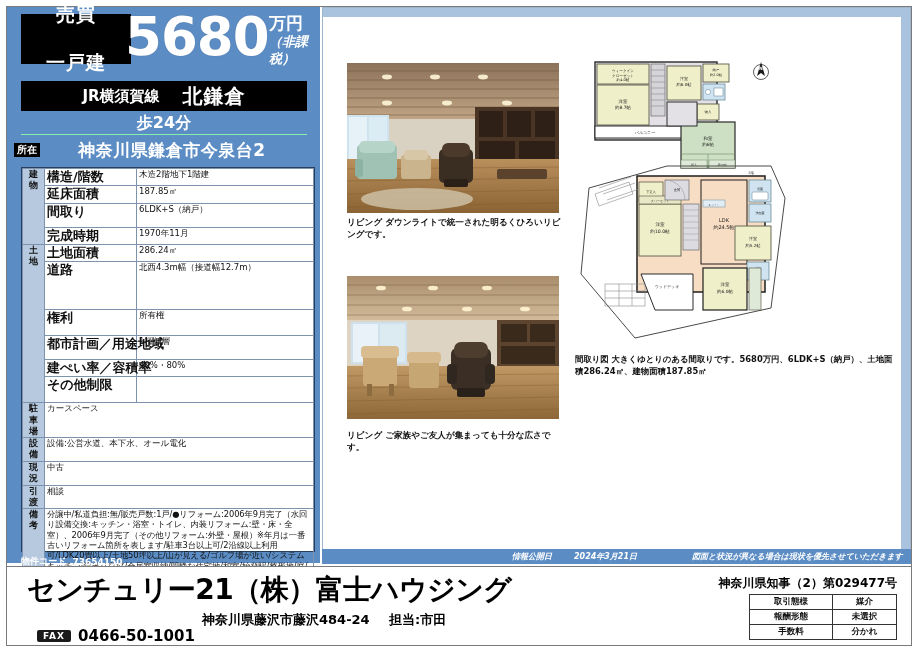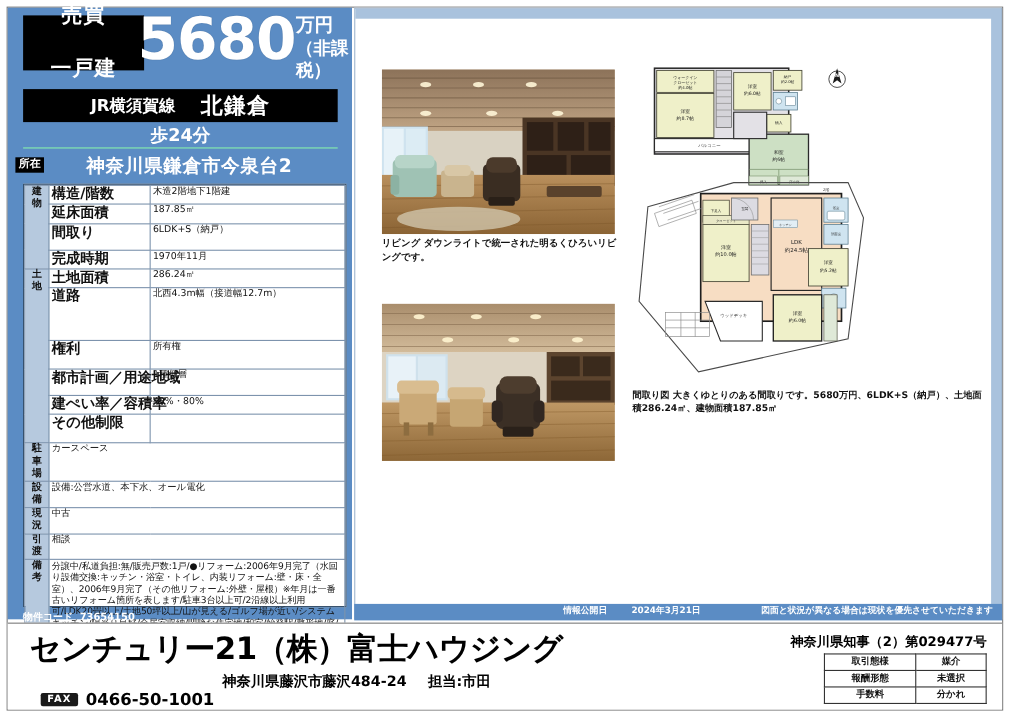--- a/index.html
+++ b/index.html
@@ -49,21 +49,21 @@
     letter-spacing: -1px;
     line-height: 60px;
     text-shadow: 0 0 1px rgba(0,0,0,.25);
   }
   .price-unit {
     position: absolute; left: 262px; top: 6px;
     color: #ffffff; font-weight: bold;
     line-height: 1.25;
   }
   .price-unit .u1 { font-size: 17px; display:block; }
-  .price-unit .u2 { font-size: 16px; display:block; }
+  .price-unit .u2 { font-size: 13px; display:block;font-style:italic; }
 
   .line-black {
     position: absolute; left: 14px; top: 74px;
     width: 286px; height: 30px;
     background: #000000;
     display: flex; align-items: center; justify-content: center;
     gap: 23px;
   }
   .line-black .rail { color: #ffffff; font-size: 15px; font-weight: bold; }
   .line-black .stn  { color: #ffffff; font-size: 20px; font-weight: bold; letter-spacing:1px;}
@@ -186,22 +186,22 @@
   .footer {
     position: absolute; left: 7px; top: 566px;
     width: 904px; height: 79px;
     background: #ffffff;
     border-top: 1px solid #7a7a7a;
   }
   .pubinfo {
     position: absolute; left: 322px; top: 549px;
     width: 589px; height: 15px;
     background: #5b8cc4;
-    display: flex; align-items: flex-start;
-    color: #ffffff; font-size: 8px; font-weight: bold;
+    display: flex; align-items: center;
+    color: #ffffff; font-size: 8px; font-weight: bold; font-style: italic;
   }
   .pubinfo .a { margin-left: 190px; }
   .pubinfo .b { margin-left: 22px; }
   .pubinfo .c { margin-left: 55px; }
 
   .agency-name {
     position: absolute; left: 20px; top: 4px;
     font-size: 28px; font-weight: bold; color: #000;
     letter-spacing: -.5px;
   }
@@ -489,20 +489,21 @@
         </g>
         <g>
           <rect x="104" y="72" width="40" height="42" rx="6" fill="#3b2f25"></rect>
           <rect x="107" y="66" width="34" height="16" rx="7" fill="#4d3d2e"></rect>
           <rect x="100" y="88" width="10" height="20" rx="4" fill="#312721"></rect>
           <rect x="138" y="88" width="10" height="20" rx="4" fill="#312721"></rect>
           <rect x="110" y="112" width="28" height="9" rx="2" fill="#2a211a"></rect>
         </g>
       </svg>
     </div>
+    <div class="cap cap-2">リビング ご家族やご友人が集まっても十分な広さです。</div>
 
     <div class="fp-area">
       <svg width="310" height="300" viewBox="0 0 310 300">
         <rect width="310" height="300" fill="#ffffff"></rect>
 
         <g>
           <rect x="20" y="14" width="122" height="78" fill="#e3e1e6" stroke="#2a2a2a" stroke-width="1.4"></rect>
           <rect x="22" y="16" width="52" height="20" fill="#eff0c9" stroke="#4a4a3a" stroke-width=".8"></rect>
           <text x="48" y="24" font-size="3.6" text-anchor="middle" fill="#222">ウォークイン</text>
           <text x="48" y="28.5" font-size="3.6" text-anchor="middle" fill="#222">クローゼット</text>

